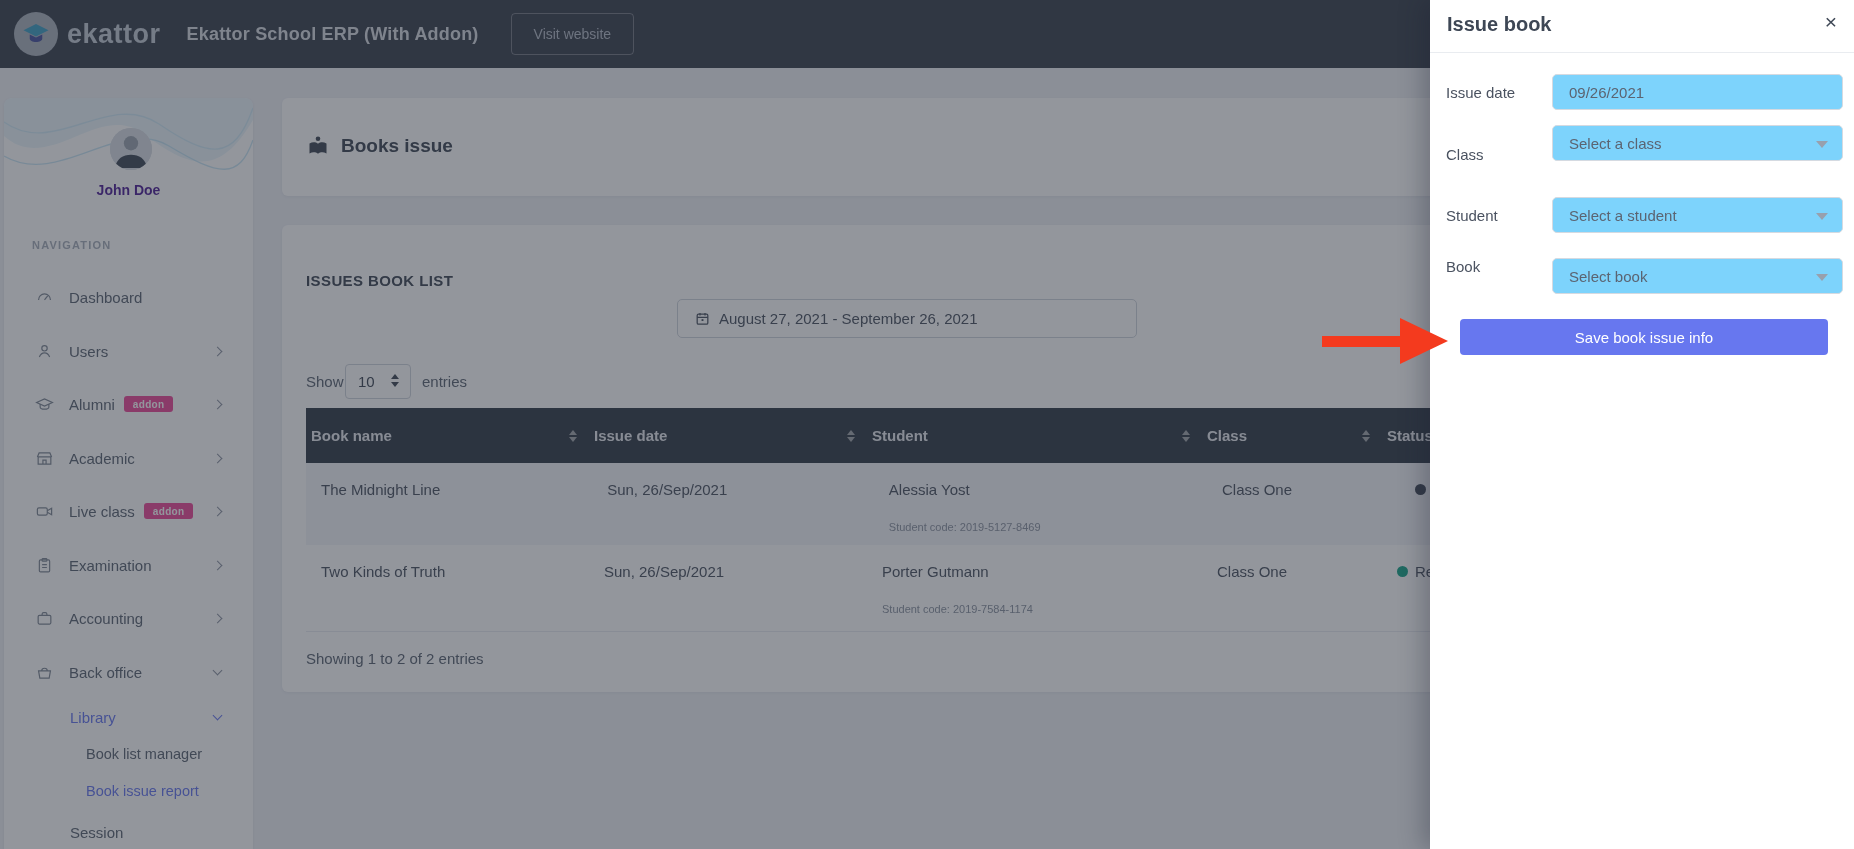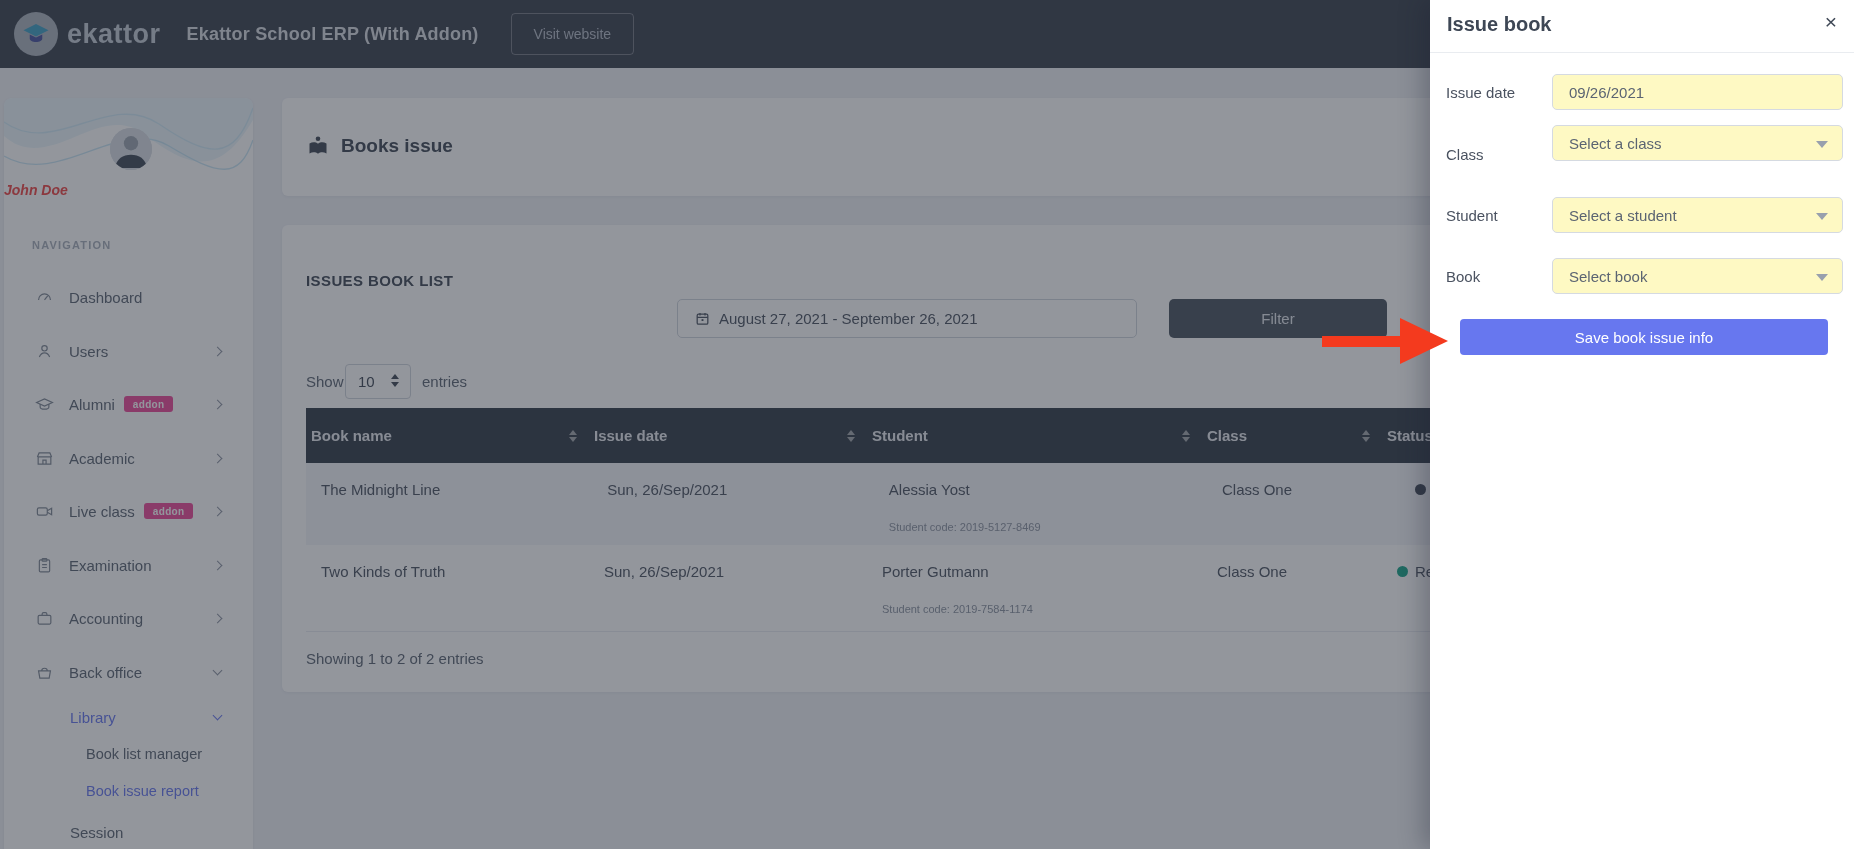--- a/index.html
+++ b/index.html
@@ -18,22 +18,22 @@
   .visit-btn { margin-left:32px; height:42px; padding:0 22px; background:transparent;
                border:1px solid rgba(255,255,255,0.30); border-radius:4px;
                color:#b3bac6; font-size:14px; display:flex; align-items:center; cursor:pointer; }
 
   
   .sidebar { position:absolute; left:4px; top:98px; width:249px; height:751px; background:#ffffff;
              border-radius:8px 8px 0 0; box-shadow:0 1px 3px rgba(40,50,70,0.08); z-index:1; overflow:hidden; }
   .wave { position:absolute; left:0; top:0; width:249px; height:92px; }
   .avatar { position:absolute; left:106px; top:30px; width:42px; height:42px; border-radius:50%;
             overflow:hidden; background:#d8dde4; }
-  .user-name { position:absolute; left:0; top:84px; width:100%; 
-               font-size:14px; font-weight:bold; color:#ef4444;font-style:italic; }
+  .user-name { position:absolute; left:0; top:84px; width:100%; text-align:center;
+               font-size:14px; font-weight:bold; color:#4c1d95; }
   .nav-label { position:absolute; left:28px; top:141px; font-size:11px; font-weight:bold;
                color:#a7aeba; letter-spacing:1.2px; }
   .menu-item { position:absolute; left:0; width:249px; height:28px; display:flex; align-items:center; cursor:pointer; }
   .menu-item .mi-icon { position:absolute; left:31px; width:20px; height:20px; display:flex; align-items:center; }
   .menu-item .mi-icon svg { width:19px; height:19px; stroke:#7e8794; fill:none; stroke-width:1.5; }
   .menu-item .mi-label { position:absolute; left:65px; font-size:15px; color:#5b6472; white-space:nowrap;
                          display:flex; align-items:center; }
   .menu-item.sub .mi-label { left:66px; }
   .menu-item.sub2 .mi-label { left:82px; font-size:14.5px; }
   .menu-item.active .mi-label { color:#6777ef; }
@@ -106,21 +106,21 @@
   .overlay { position:absolute; inset:0; background:rgba(40,46,58,0.5); z-index:40; }
 
   
   .panel { position:absolute; left:1430px; top:0; width:424px; height:849px; background:#ffffff;
            box-shadow:-8px 0 22px rgba(25,30,45,0.28); z-index:50; }
   .panel-title { position:absolute; left:17px; top:13px; font-size:20px; font-weight:bold; color:#3e4755; }
   .panel-close { position:absolute; right:17px; top:11px; font-size:21px; color:#3e4755; cursor:pointer;
                  line-height:1; }
   .panel-divider { position:absolute; left:0; top:52px; width:424px; height:1px; background:#e9ecf0; }
   .fld-label { position:absolute; left:16px; font-size:15px; color:#4a5260; }
-  .fld { position:absolute; left:122px; width:291px; height:36px; background:#fef9c3; border:1px solid #d5dae1;
+  .fld { position:absolute; left:122px; width:291px; height:36px; background:#7dd3fc; border:1px solid #d5dae1;
          border-radius:5px; display:flex; align-items:center; padding-left:16px; font-size:15px;
          color:#5b6472; cursor:pointer; }
   .caret { position:absolute; right:14px; top:15px; width:0; height:0; border-left:6px solid transparent;
            border-right:6px solid transparent; border-top:7px solid #98a0ad; }
   .save-btn { position:absolute; left:30px; top:319px; width:368px; height:36px; background:#6777ef;
               border:none; border-radius:4px; color:#ffffff; font-size:15px; cursor:pointer; }
 
   
   .arrow { position:absolute; z-index:60; }
   .arrow-tail { position:absolute; left:1322px; top:336px; width:80px; height:11px; background:#f43a1e; }
@@ -276,21 +276,20 @@
   <div class="section-title">ISSUES BOOK LIST</div>
 
   <div class="date-range">
     <svg viewBox="0 0 24 24" fill="none" stroke="#4a5260" stroke-width="2">
       <rect x="3.5" y="5" width="17" height="16" rx="2"></rect>
         <path d="M8 3 v4 M16 3 v4 M3.5 10 h17"></path>
         <rect x="10.5" y="13" width="3" height="3" fill="#4a5260" stroke="none"></rect>
     </svg>
     <span class="date-range-text">August 27, 2021 - September 26, 2021</span>
   </div>
-  <button class="filter-btn">Filter</button>
 
   <span class="show-label">Show</span>
   <div class="page-size">
     <span>10</span>
     <span class="spinner">
         <i class="spin-up"></i>
         <i class="spin-down"></i>
       </span>
   </div>
   <span class="entries-label">entries</span>
@@ -376,21 +375,21 @@
       <span>Select a class</span>
       <span class="caret"></span>
     </div>
 
     <div class="fld-label" style="top:207px">Student</div>
     <div class="fld" style="top:197px">
       <span>Select a student</span>
       <span class="caret"></span>
     </div>
 
-    <div class="fld-label" style="top:268px">Book</div>
+    <div class="fld-label" style="top:258px">Book</div>
     <div class="fld" style="top:258px">
       <span>Select book</span>
       <span class="caret"></span>
     </div>
 
     <button class="save-btn">Save book issue info</button>
   </div>
 
   <div class="arrow">
     <div class="arrow-tail"></div>

